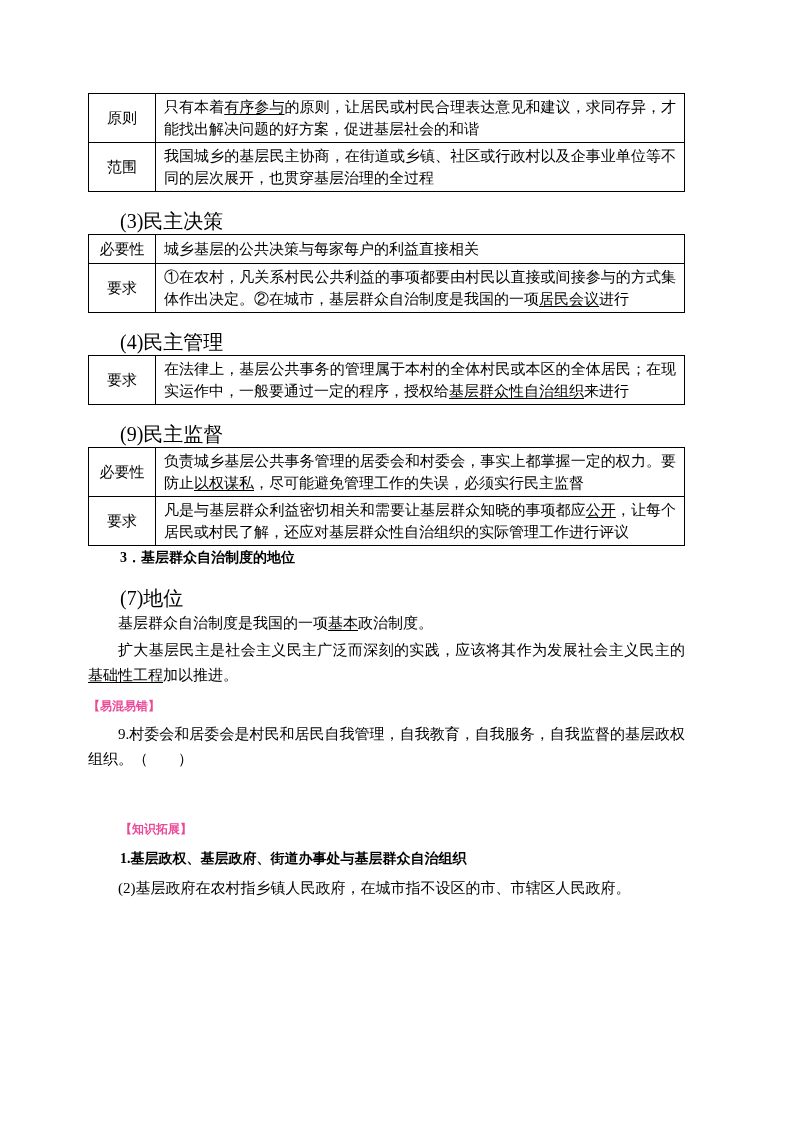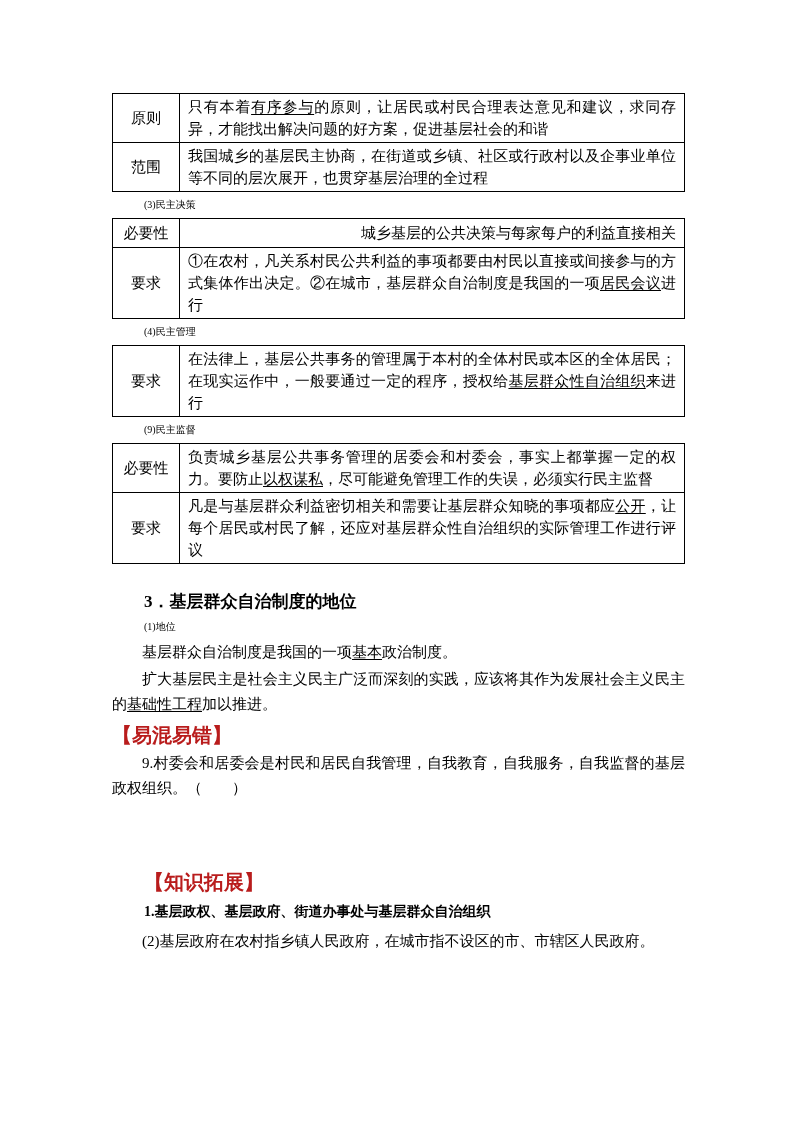--- a/index.html
+++ b/index.html
@@ -7,21 +7,21 @@
     width: 800px; height: 1132px;
     background: #ffffff;
     color: #000;
     font-family: "Liberation Serif", "DejaVu Serif", serif;
   }
   .page {
     position: relative;
     width: 800px; height: 1132px;
     overflow: hidden;
     box-sizing: border-box;
-    padding: 93px 115px 0 112px;
+    padding: 93px 115px 0 88px;
   }
   table.tbl {
     width: 100%;
     border-collapse: collapse;
     table-layout: fixed;
     margin: 0;
   }
   table.tbl td {
     border: 1px solid #000;
     font-size: 15px;
@@ -30,55 +30,55 @@
   }
   td.lbl {
     width: 62px;
     text-align: center;
     padding: 3px 2px;
   }
   td.val {
     padding: 2px 8px;
     text-align: justify;
   }
-  td.val.center { text-align: right; margin-top: 21px; }
+  td.val.center { text-align: left; margin-top: 21px; }
   .u { text-decoration: underline; text-underline-offset: 2px; }
 
   .sub {
-    margin: 3px 0 3px 32px;
-    font-size: 10px;
+    margin: 19px 0 3px 32px;
+    font-size: 20px;
     line-height: 20px;
   }
   .para {
     margin: 2px 0;
     font-size: 15px;
     line-height: 25px;
     text-indent: 2em;
     text-align: justify;
   }
   .red-title {
-    color: #b91c1c;
+    color: #ec4899;
     font-weight: bold;
-    font-size: 20px;
+    font-size: 12px;
     line-height: 22px;
     margin: 7px 0 5px 0;
   }
   .red-title.indented { margin-left: 32px; }
-  .gap-before { margin-top: 70px; }
+  .gap-before { margin-top: 46px; }
   .exp-heading {
     font-weight: bold;
     font-size: 14px;
     line-height: 22px;
     margin: 8px 0 6px 32px;
   }
   .status-heading {
     font-weight: bold;
-    font-size: 17px;
+    font-size: 14px;
     line-height: 22px;
-    margin: 27px 0 4px 32px;
+    margin: 1px 0 4px 32px;
   }
 </style>
 </head>
 <body>
 
 <div class="page">
 
   <table class="tbl">
     <tbody>
         <tr>
@@ -127,21 +127,21 @@
       <td class="val"><span>负责城乡基层公共事务管理的居委会和村委会，事实上都掌握一定的权力。要防止</span><span class="u">以权谋私</span><span>，尽可能避免管理工作的失误，必须实行民主监督</span></td>
     </tr>
     <tr>
       <td class="lbl">要求</td>
       <td class="val"><span>凡是与基层群众利益密切相关和需要让基层群众知晓的事项都应</span><span class="u">公开</span><span>，让每个居民或村民了解，还应对基层群众性自治组织的实际管理工作进行评议</span></td>
     </tr>
   </tbody>
     </table>
 
   <p class="status-heading">3．基层群众自治制度的地位</p>
-  <p class="sub">(1)地位</p>
+  <p class="sub">(7)地位</p>
   <p class="para"><span>基层群众自治制度是我国的一项</span><span class="u">基本</span><span>政治制度。</span></p>
   <p class="para"><span>扩大基层民主是社会主义民主广泛而深刻的实践，应该将其作为发展社会主义民主的</span><span class="u">基础性工程</span><span>加以推进。</span></p>
 
   <p class="red-title">【易混易错】</p>
   <p class="para">9.村委会和居委会是村民和居民自我管理，自我教育，自我服务，自我监督的基层政权组织。（　　）</p>
 
   <p class="red-title indented gap-before">【知识拓展】</p>
   <p class="exp-heading">1.基层政权、基层政府、街道办事处与基层群众自治组织</p>
   <p class="para">(2)基层政府在农村指乡镇人民政府，在城市指不设区的市、市辖区人民政府。</p>
 

